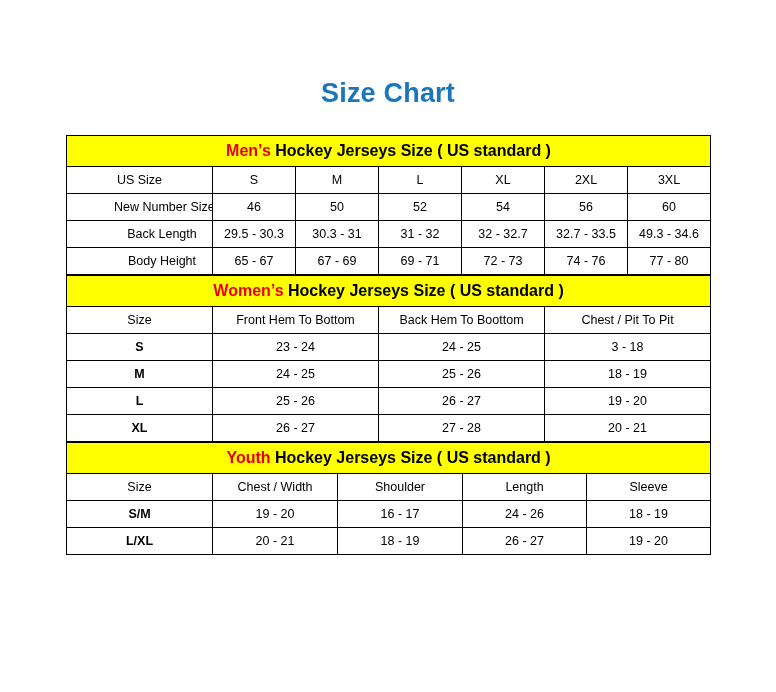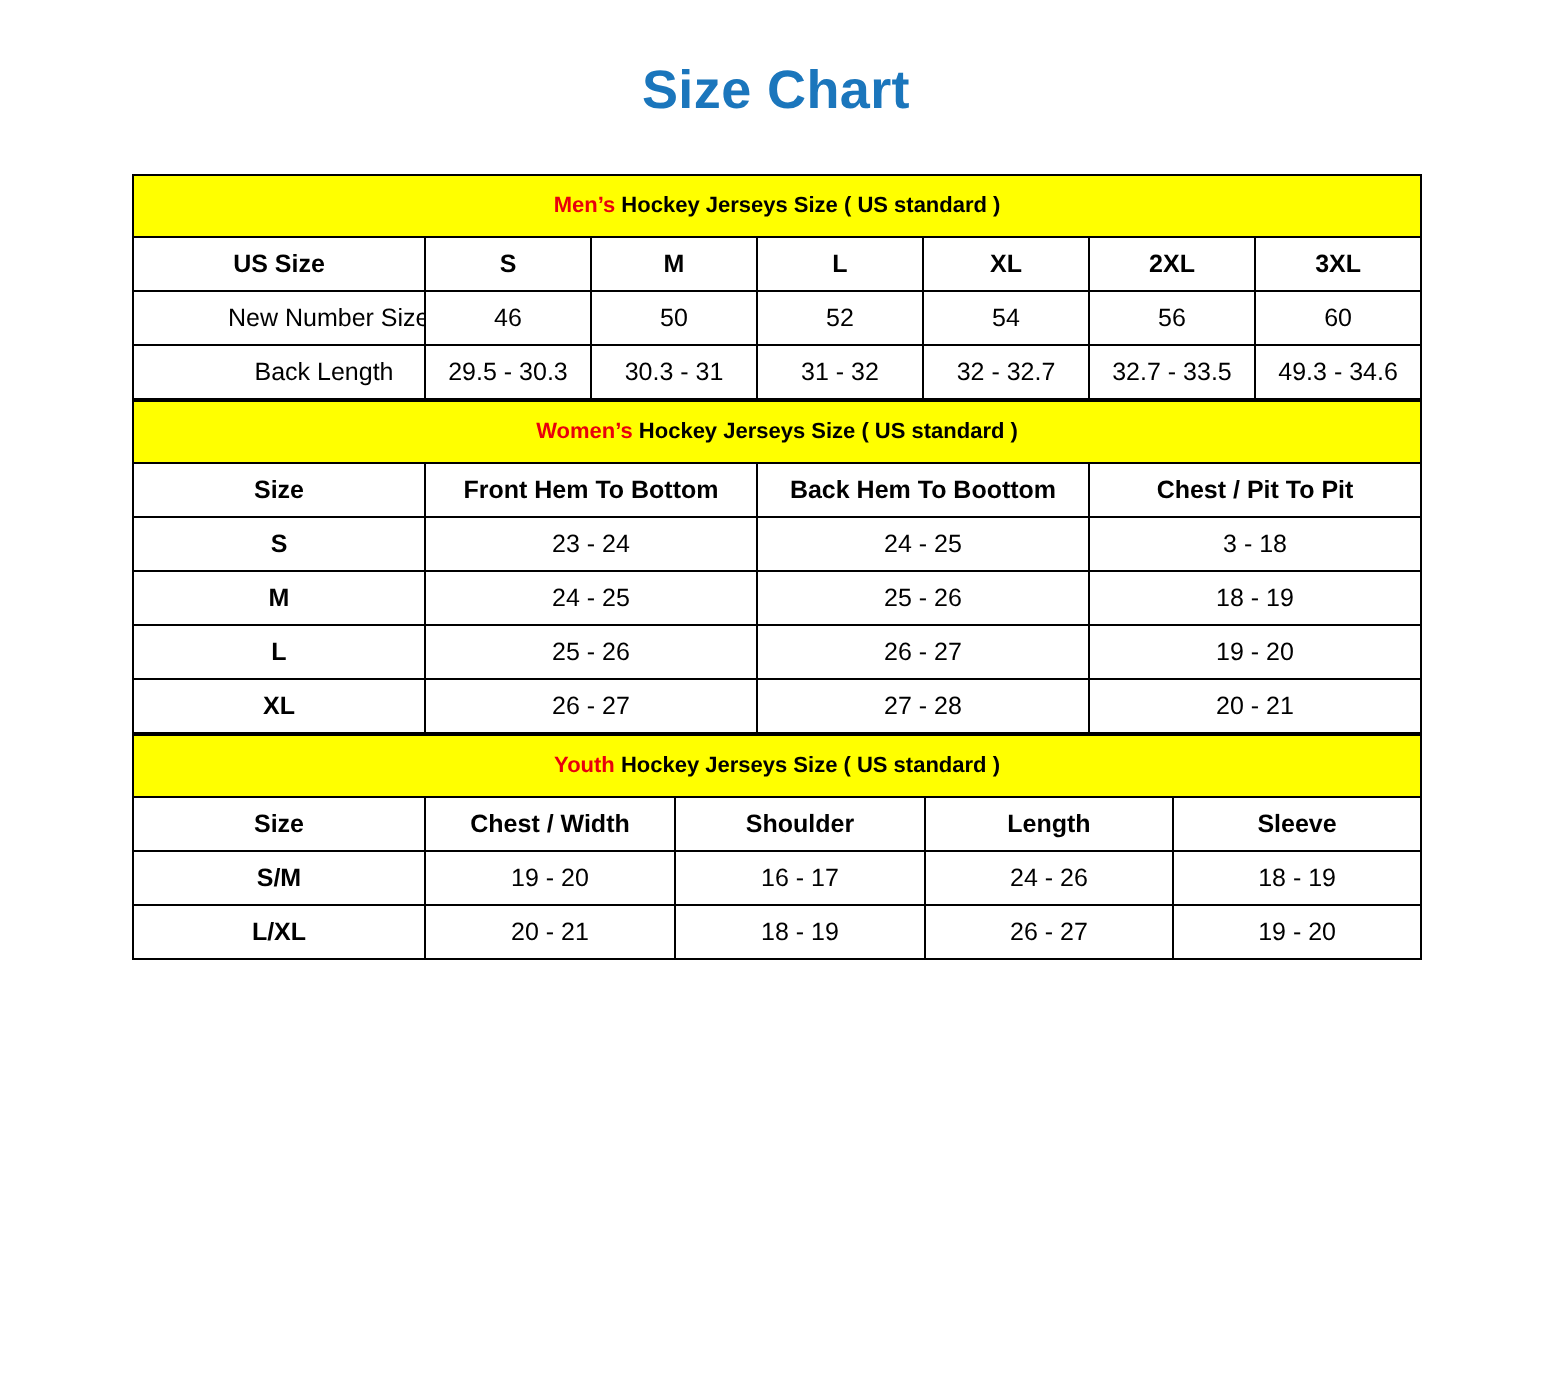--- a/index.html
+++ b/index.html
@@ -18,21 +18,21 @@
     position: relative;
     width: 776px;
     height: 692px;
     box-sizing: border-box;
   }
   .title {
     text-align: center;
     color: #1b76bc;
     font-size: 27px;
     font-weight: bold;
-    padding-top: 30px;
+    padding-top: 78px;
     letter-spacing: 0.2px;
   }
   .tables-wrap {
     margin: 0 auto;
     width: 644px;
     padding-top: 26px;
   }
   table {
     border-collapse: collapse;
     width: 644px;
@@ -44,28 +44,28 @@
     text-align: center;
     height: 26px;
     padding: 0 2px;
     font-weight: normal;
     overflow: hidden;
     white-space: nowrap;
   }
   .section-head td {
     background: #ffff00;
     font-weight: bold;
-    font-size: 11px;
+    font-size: 16px;
     height: 30px;
   }
   .section-head .accent {
     color: #e8000c;
   }
   .col-head td {
-    font-weight: bold;
+    font-weight: normal;
     margin-top: 25px;
   }
   .rowlabel {
     font-weight: normal;
     padding-left: 47px;
   }
   .rowlabel-bold {
     font-weight: bold;
   }
 </style>
@@ -111,20 +111,29 @@
           <td>60</td>
         </tr>
         <tr>
           <td class="rowlabel">Back Length</td>
           <td>29.5 - 30.3</td>
           <td>30.3 - 31</td>
           <td>31 - 32</td>
           <td>32 - 32.7</td>
           <td>32.7 - 33.5</td>
           <td>49.3 - 34.6</td>
+        </tr>
+        <tr>
+          <td class="rowlabel">Body Height</td>
+          <td>65 - 67</td>
+          <td>67 - 69</td>
+          <td>69 - 71</td>
+          <td>72 - 73</td>
+          <td>74 - 76</td>
+          <td>77 - 80</td>
         </tr>
       </tbody>
     </table>
 
     <table>
       <colgroup>
         <col style="width:146px">
         <col style="width:166px">
         <col style="width:166px">
         <col style="width:166px">

